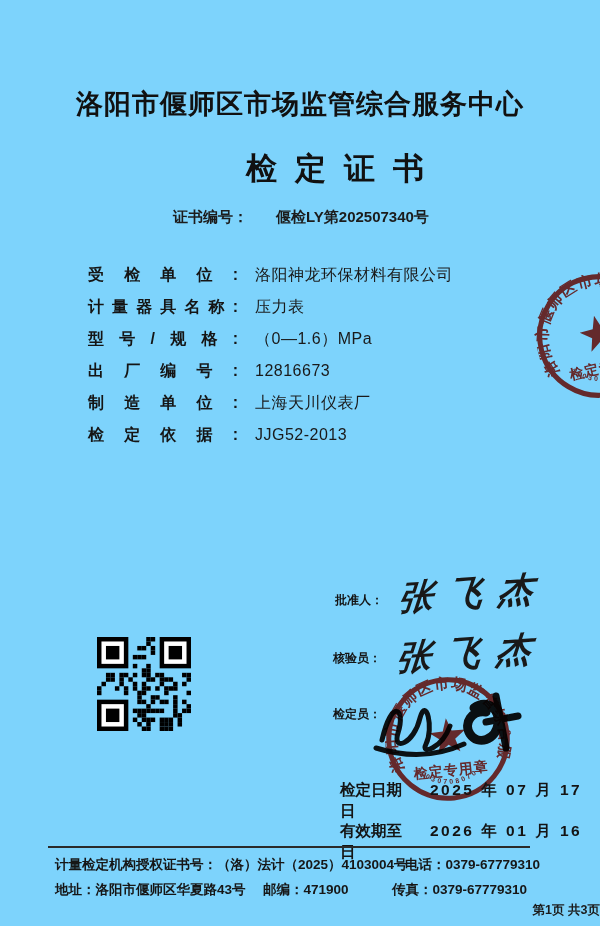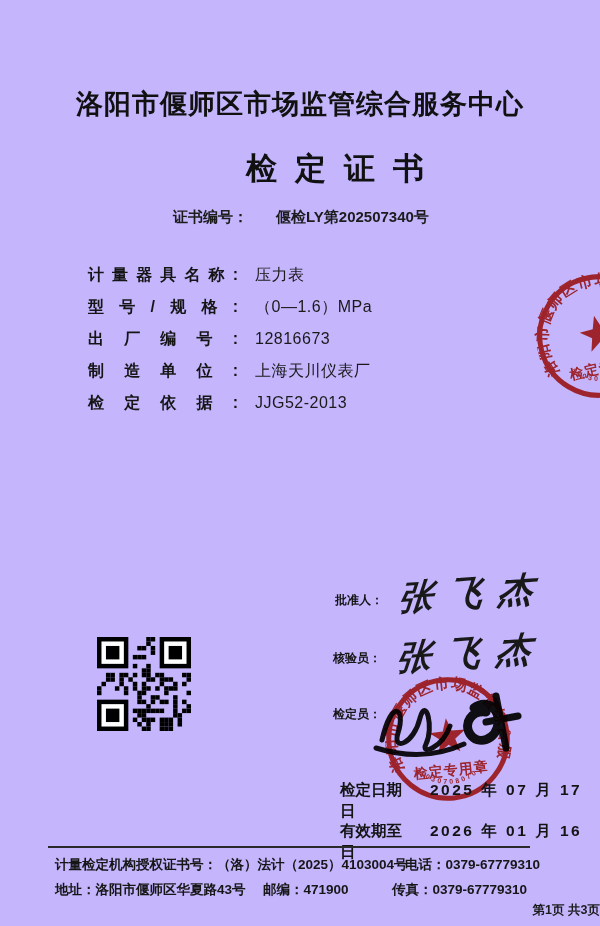--- a/index.html
+++ b/index.html
@@ -1,18 +1,18 @@
 <!DOCTYPE html>
 <html><head>
 <meta charset="utf-8">
 <style>
   html,body{margin:0;padding:0;background:#e8e8e8;}
   .page{
     position:relative;width:600px;height:926px;margin:0 auto;
-    background:#c4b5fd;overflow:hidden;color:#1c1c1c;
+    background:#7dd3fc;overflow:hidden;color:#1c1c1c;
     font-family:"Liberation Sans","DejaVu Sans",sans-serif;
   }
   .org-name{
     position:absolute;top:86px;left:0;width:100%;text-align:center;
     font-size:27px;font-weight:bold;letter-spacing:1px;color:#111;
   }
   .doc-title{
     position:absolute;top:148px;left:0;width:100%;text-align:center;
     font-size:31px;font-weight:bold;letter-spacing:18px;text-indent:18px;color:#111;padding-left:35px;
   }
@@ -51,20 +51,24 @@
 <div class="page">
 
   <div class="org-name">洛阳市偃师区市场监管综合服务中心</div>
   <div class="doc-title">检定证书</div>
 
   <div class="cert-no">
     <span>证书编号：</span><span class="val">偃检LY第202507340号</span>
   </div>
 
   <div class="fields">
+    <div class="field-row">
+      <span class="f-label">受检单位:</span>
+      <span class="f-value">洛阳神龙环保材料有限公司</span>
+    </div>
     <div class="field-row">
       <span class="f-label">计量器具名称:</span>
       <span class="f-value">压力表</span>
     </div>
     <div class="field-row g8">
       <span class="f-label">型号/规格:</span>
       <span class="f-value">（0—1.6）MPa</span>
     </div>
     <div class="field-row">
       <span class="f-label">出厂编号:</span>

